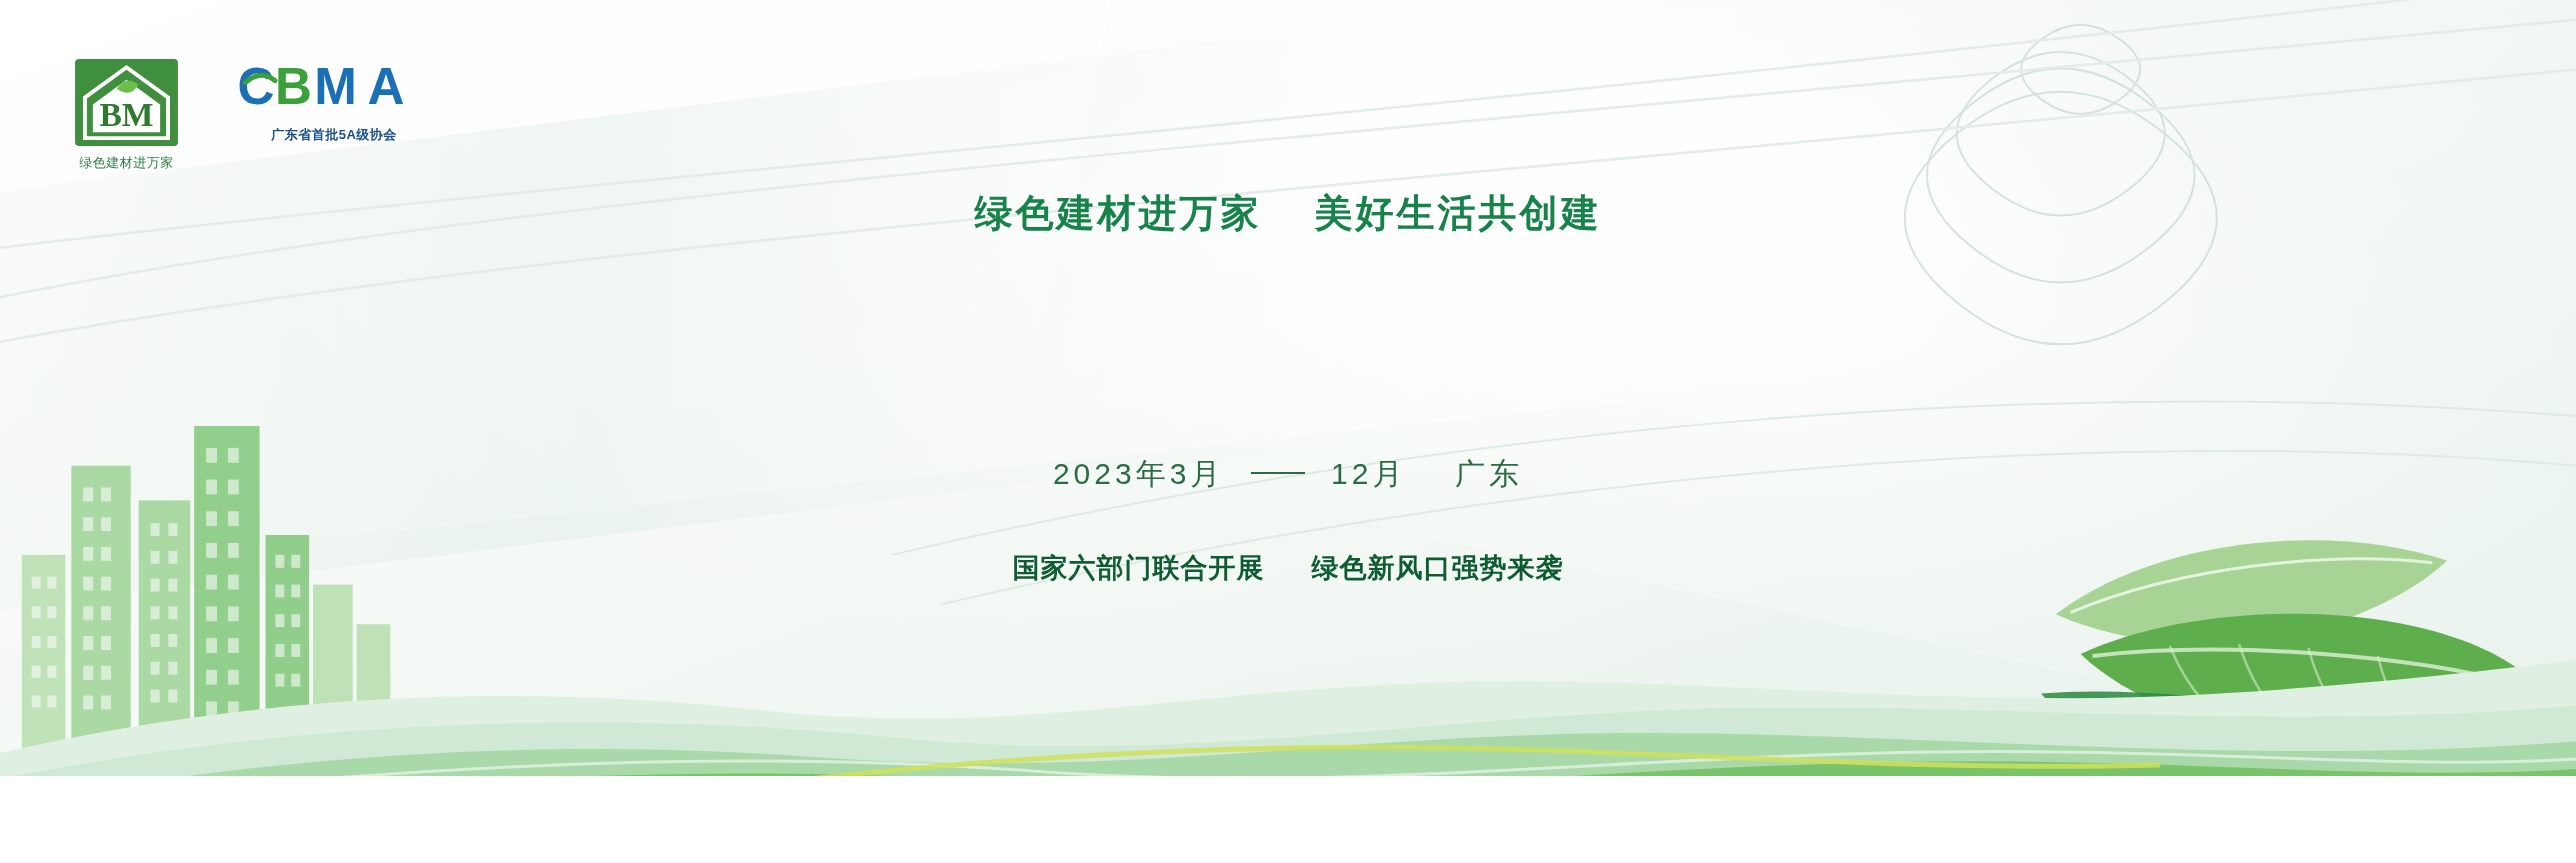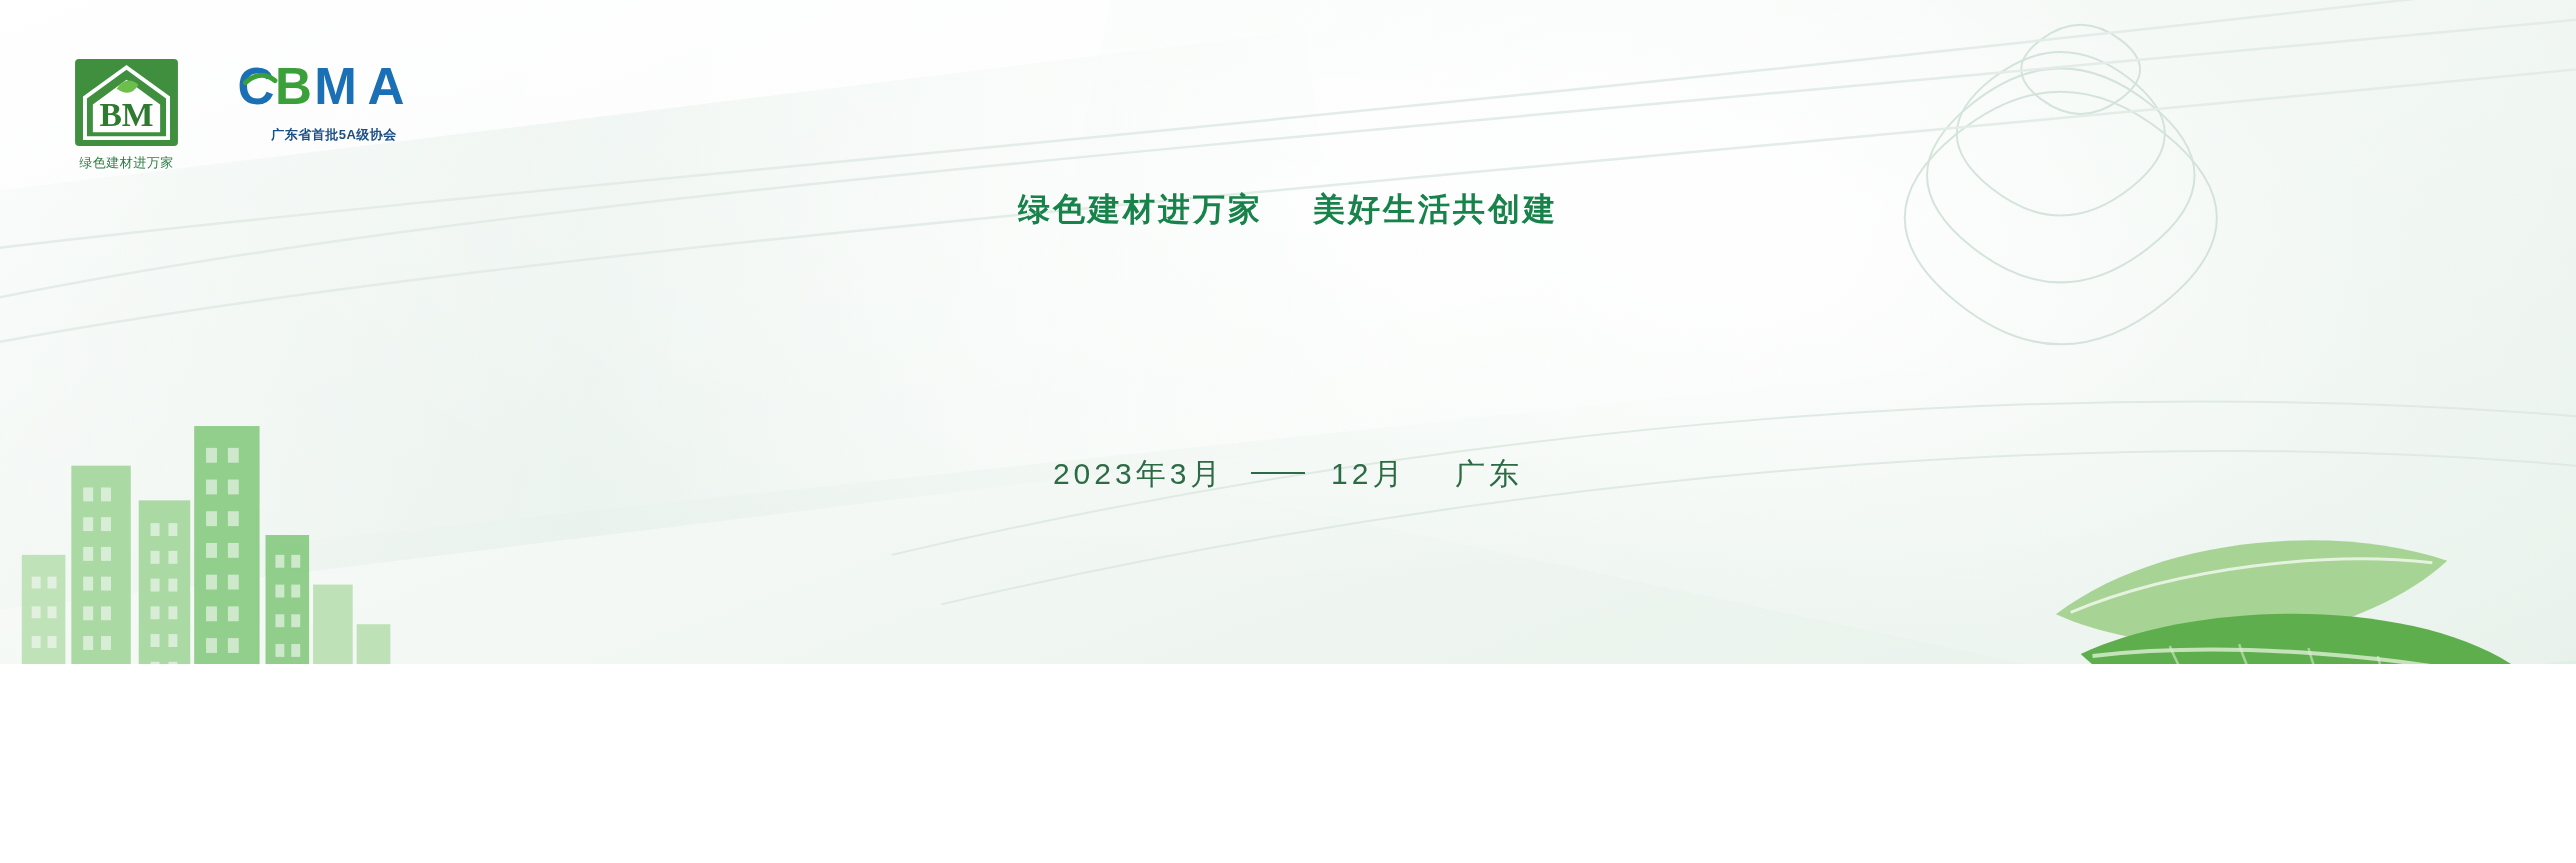--- a/index.html
+++ b/index.html
@@ -3,21 +3,21 @@
 <meta charset="utf-8">
 <style>
   html, body {
     margin: 0;
     padding: 0;
     background: #ffffff;
   }
   #banner {
     position: relative;
     width: 2576px;
-    height: 664px;
+    height: 776px;
     overflow: hidden;
     font-family: "Liberation Sans", sans-serif;
     background: linear-gradient(160deg, #ffffff 0%, #f7faf8 35%, #eef5f0 70%, #e7f1ea 100%);
   }
   
   .streak {
     position: absolute;
     pointer-events: none;
   }
   .streak-1 {
@@ -65,21 +65,21 @@
   }
   .logo-caption.small { font-size: 8.4px; color:#3d6b3f; letter-spacing:0; }
 
   
   .sub-slogan {
     position: absolute;
     left: 0; right: 0;
     top: 188px;
     text-align: center;
     color: #17824a;
-    font-size: 32px;
+    font-size: 38px;
     font-weight: 700;
     letter-spacing: 3px;
   }
   .sub-slogan .gap { display:inline-block; width: 26px; }
 
   .main-title {
     position: absolute;
     left: 0; right: 0;
     top: 279px;
     text-align: center;
@@ -206,20 +206,25 @@
 
 
   <div class="date-line">
     <span>2023年3月</span>
     <span class="dash"></span>
     <span>12月</span>
     <span class="space"></span>
     <span>广东</span>
   </div>
 
+  <div class="kicker">
+    <span>国家六部门联合开展</span>
+    <span class="gap"></span>
+    <span>绿色新风口强势来袭</span>
+  </div>
 
 
   <svg class="layer" viewBox="0 0 2600 872">
     <g fill="#a7d8a0" opacity=".95">
       <rect x="72" y="470" width="60" height="300"></rect>
       <rect x="140" y="505" width="52" height="265"></rect>
     </g>
     <g fill="#8ccb86" opacity=".95">
       <rect x="196" y="430" width="66" height="340"></rect>
       <rect x="268" y="540" width="44" height="230"></rect>

